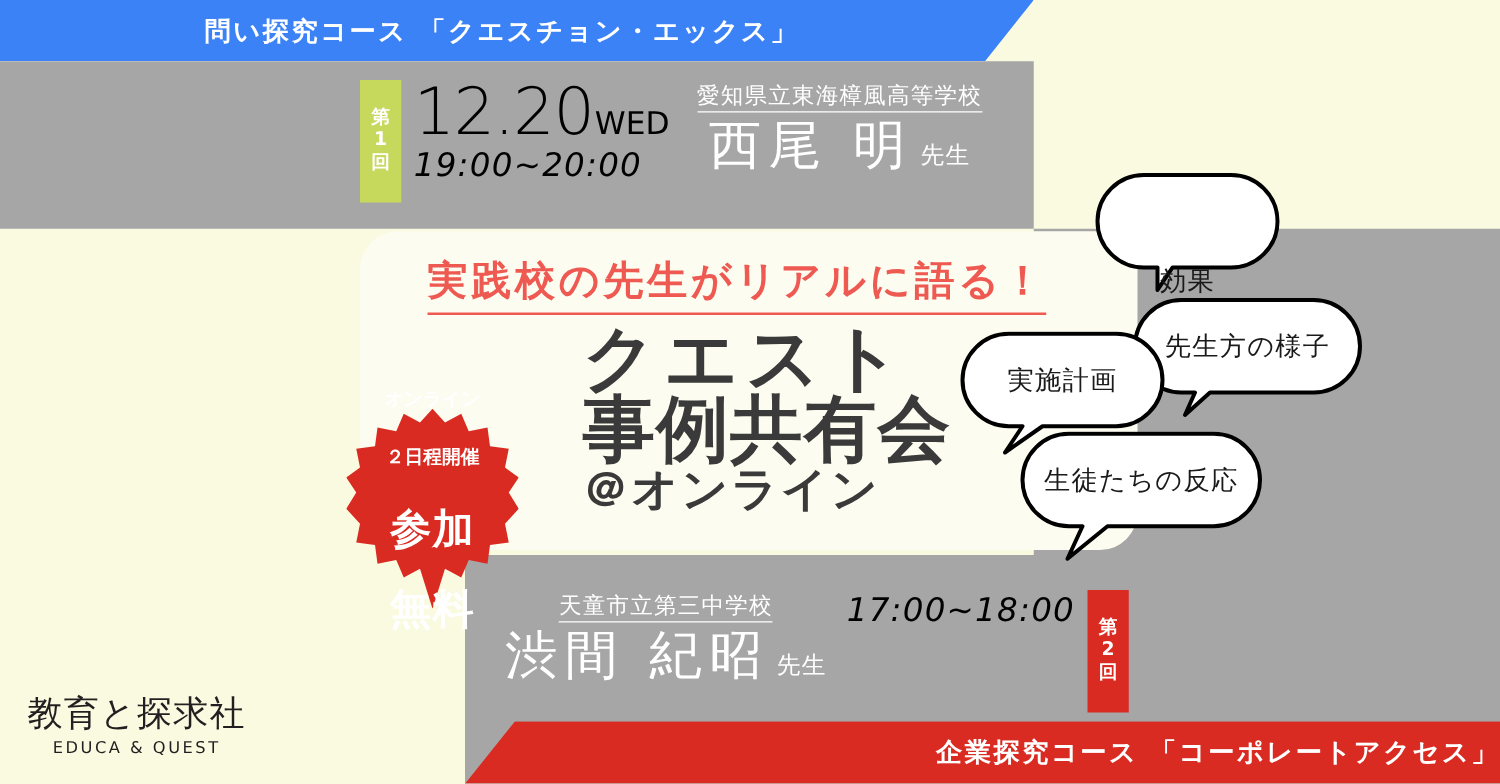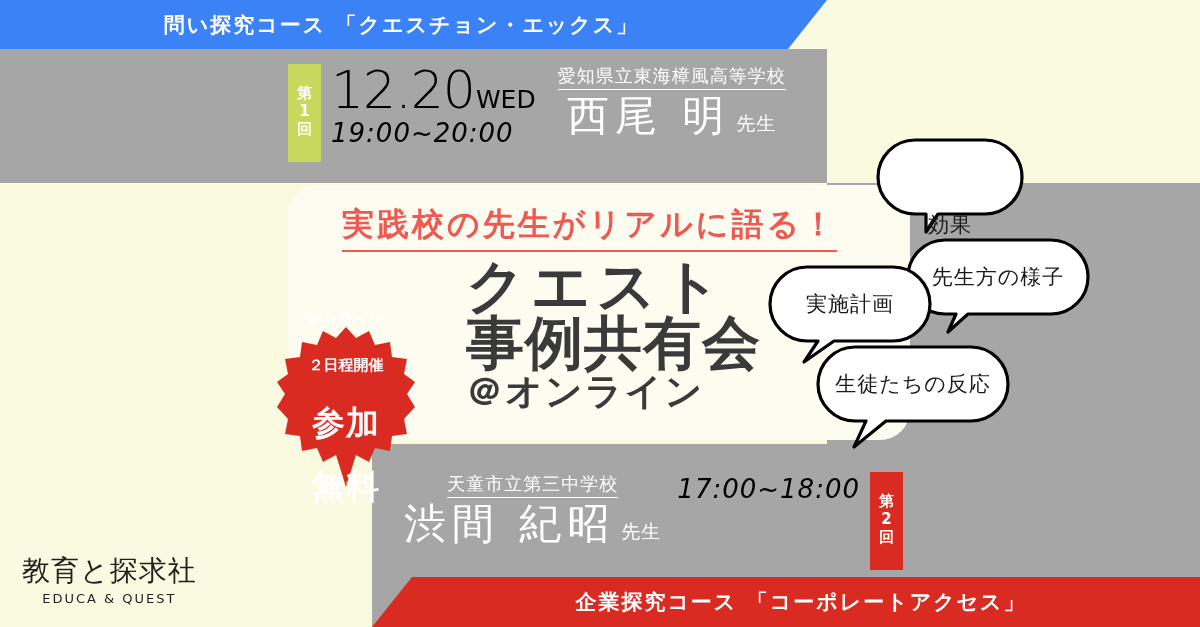--- a/index.html
+++ b/index.html
@@ -35,21 +35,21 @@
   .green-banner .btxt{
     color:#FFFFFF;font-size:21px;font-weight:bold;letter-spacing:2px;
     padding-right:24px;white-space:nowrap;
   }
 
   
   .red-banner{
     position:absolute;left:372px;top:577px;width:828px;height:50px;
     background:#D92B21;
     clip-path:polygon(40px 0, 828px 0, 828px 50px, 0 50px);
-    display:flex;align-items:center;justify-content:center;
+    display:flex;align-items:center;justify-content:flex-end;
   }
   .red-banner .btxt{
     color:#FFFFFF;font-size:21px;font-weight:bold;letter-spacing:2px;
     padding-left:30px;white-space:nowrap;
   }
 
   
   .sess1{position:absolute;left:288px;top:64px;display:flex;align-items:flex-start;}
   .numtag{
     width:33px;padding:6px 0 8px 0;

